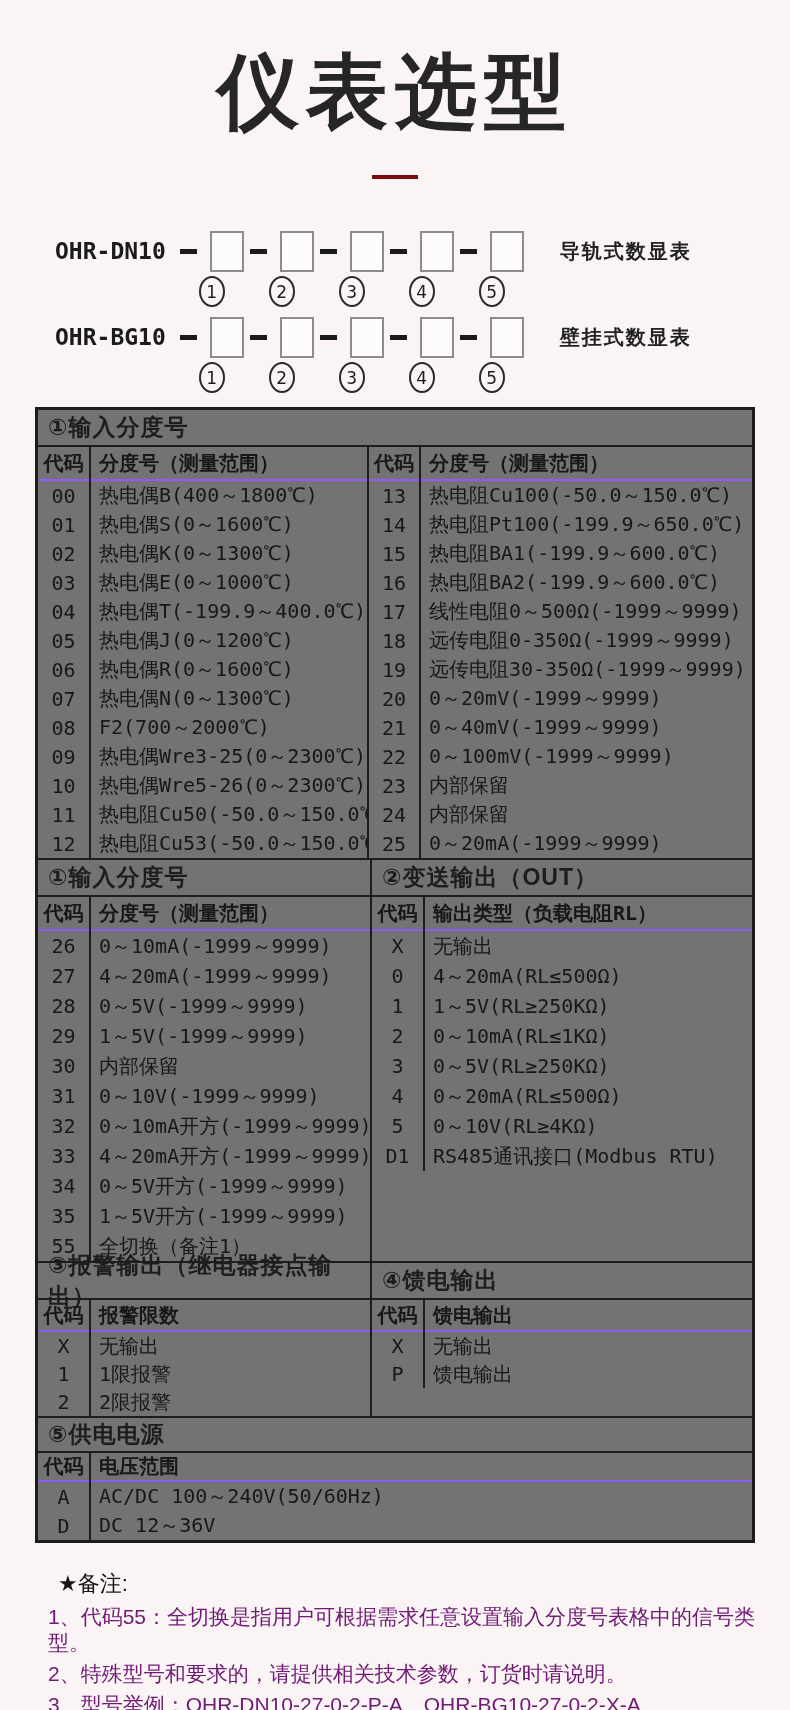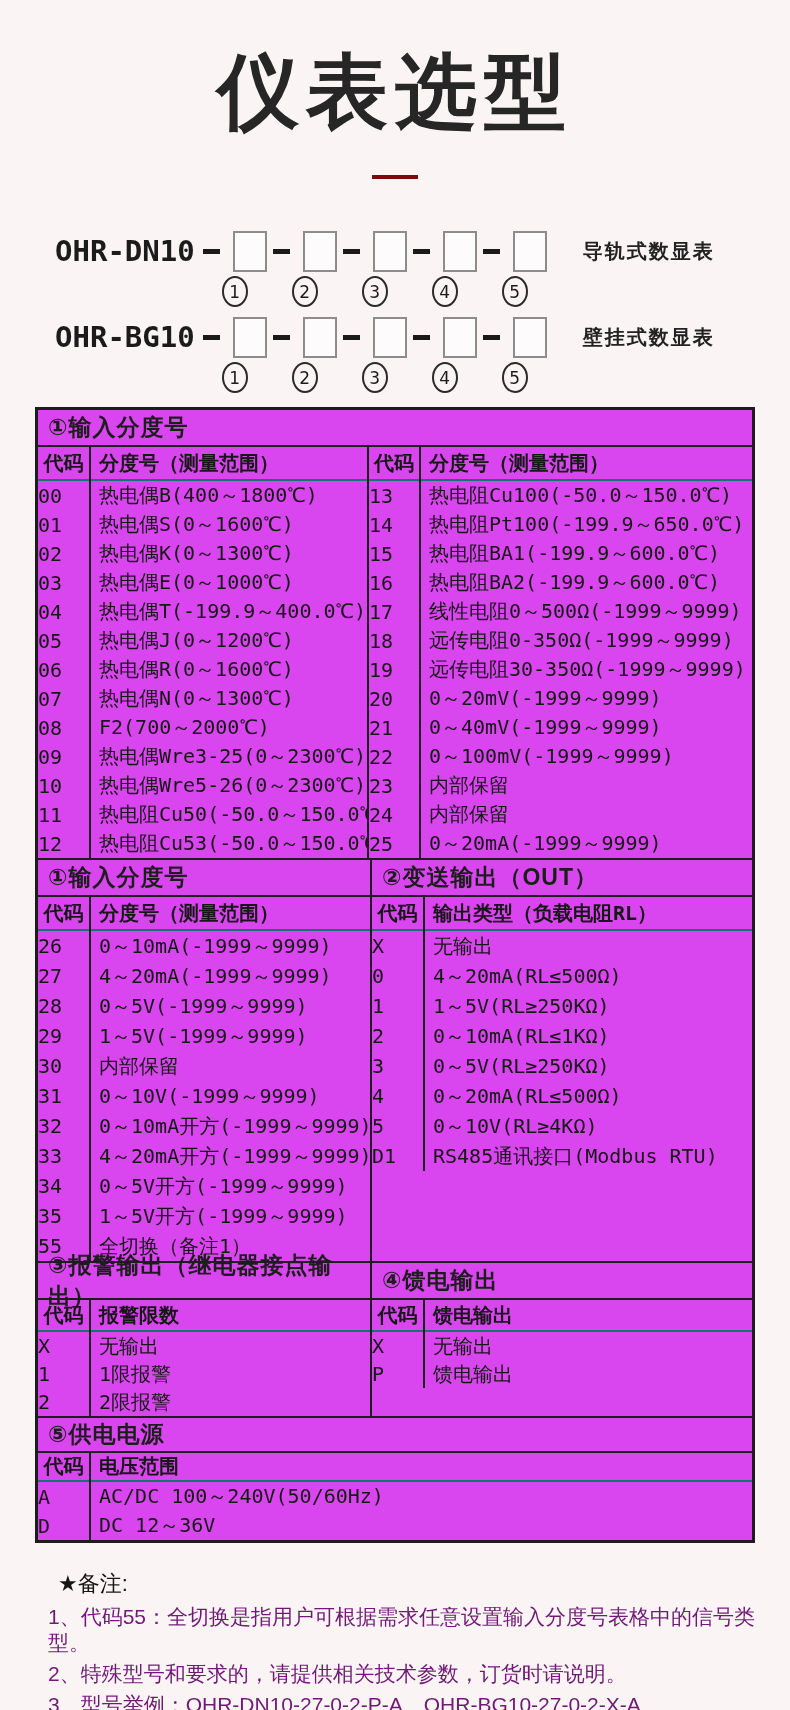--- a/index.html
+++ b/index.html
@@ -26,25 +26,25 @@
     width:46px;height:4px;
     background:#7c0a08;
     margin:33px auto 0 auto;
   }
 
   
   .diagram{margin:52px 0 0 55px;}
   .diag-row{display:flex;align-items:flex-start;margin-bottom:10px;}
   .model{
     font-family:"DejaVu Sans Mono","Liberation Mono",monospace;
-    font-weight:700;font-size:29px;
+    font-weight:700;font-size:23px;
     line-height:40px;
     letter-spacing:0px;
     color:#1b1b1b;
-    margin-right:2px;
+    margin-right:8px;
   }
   .unit{display:flex;flex-direction:column;align-items:center;margin-left:6px;}
   .unit-top{display:flex;align-items:center;height:40px;}
   .dash{width:17px;height:5px;background:#1a1a1a;margin-right:13px;}
   .box{width:30px;height:37px;border:2px solid #8c8c8c;background:#fdfbfb;}
   .circle{
     margin-top:5px;
     width:22px;height:27px;
     border:2px solid #2a2a2a;border-radius:50%;
     display:flex;align-items:center;justify-content:center;
@@ -55,21 +55,21 @@
     font-size:20px;font-weight:600;
     line-height:40px;letter-spacing:2px;
     margin-left:36px;color:#222;
   }
 
   
   .big-table{
     margin:14px 0 0 35px;
     width:720px;
     border:3px solid #1d1d1d;
-    background:#d946ef;
+    background:#737373;
     box-sizing:border-box;
   }
   .sec{box-sizing:border-box;}
   .sec + .sec{border-top:2px solid #1d1d1d;}
   .sec-title{
     height:35px;
     display:flex;align-items:center;
     padding-left:10px;
     font-size:23px;font-weight:700;
     border-bottom:2px solid #1d1d1d;
@@ -84,23 +84,23 @@
   table.t{
     border-collapse:collapse;table-layout:fixed;width:100%;
     font-family:"DejaVu Sans Mono","Liberation Mono",monospace;
     font-size:20px;color:#171717;
   }
   table.t th{
     font-size:20px;font-weight:700;text-align:left;
     padding:0 0 0 8px;white-space:nowrap;overflow:hidden;
   }
   table.t th.code{text-align:center;padding:0;}
-  table.t thead tr{border-bottom:2px solid #0f766e;margin-left:8px;}
+  table.t thead tr{border-bottom:2px solid #8b5cf6;margin-left:8px;}
   table.t td{white-space:nowrap;overflow:hidden;padding:0 0 0 8px;}
-  table.t td.code{text-align:left;padding:0;}
+  table.t td.code{text-align:center;padding:0;}
   
   table.t4 th:nth-child(1),table.t4 td:nth-child(1),
   table.t4 th:nth-child(2),table.t4 td:nth-child(2),
   table.t4 th:nth-child(3),table.t4 td:nth-child(3){border-right:2px solid #1d1d1d;}
   table.t2 th:nth-child(1),table.t2 td:nth-child(1){border-right:2px solid #1d1d1d;}
 
   .s1 thead tr{height:33px;} .s1 tbody td{height:29px;}
   .s2 thead tr{height:33px;} .s2 tbody td{height:30px;}
   .s3 thead tr{height:31px;} .s3 tbody td{height:28px;}
   .s5 .sec-title{height:33px;}

